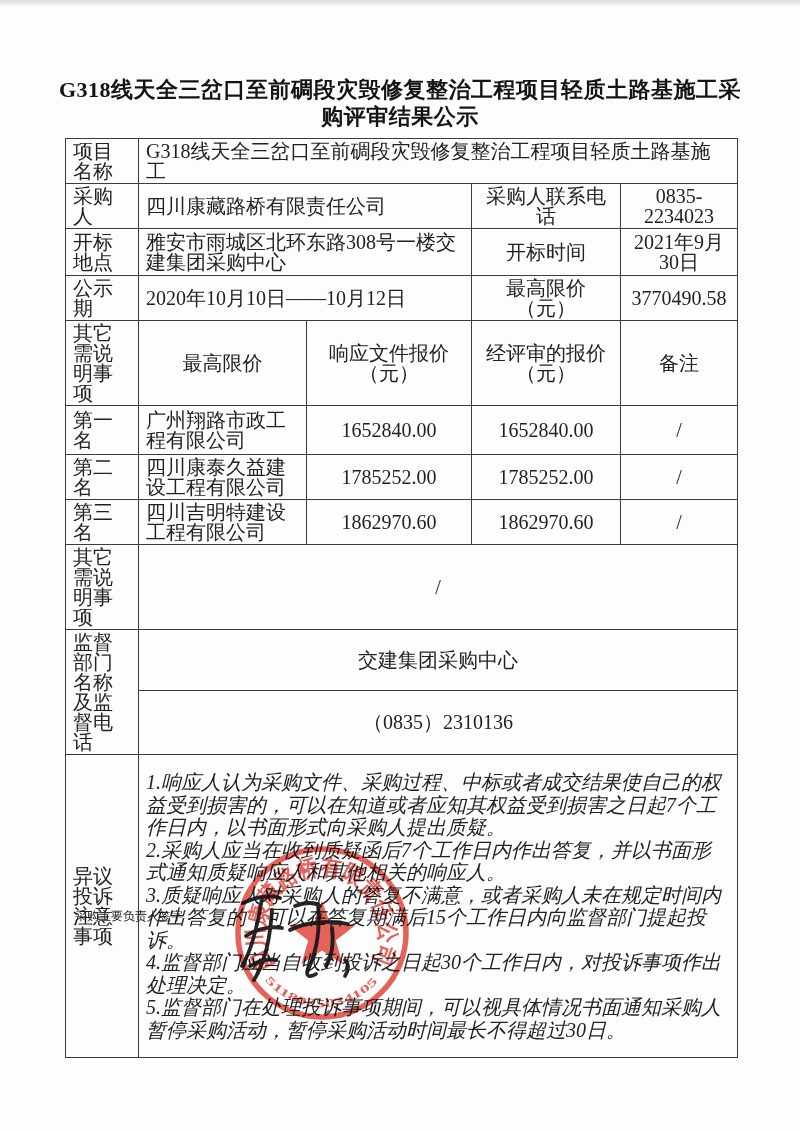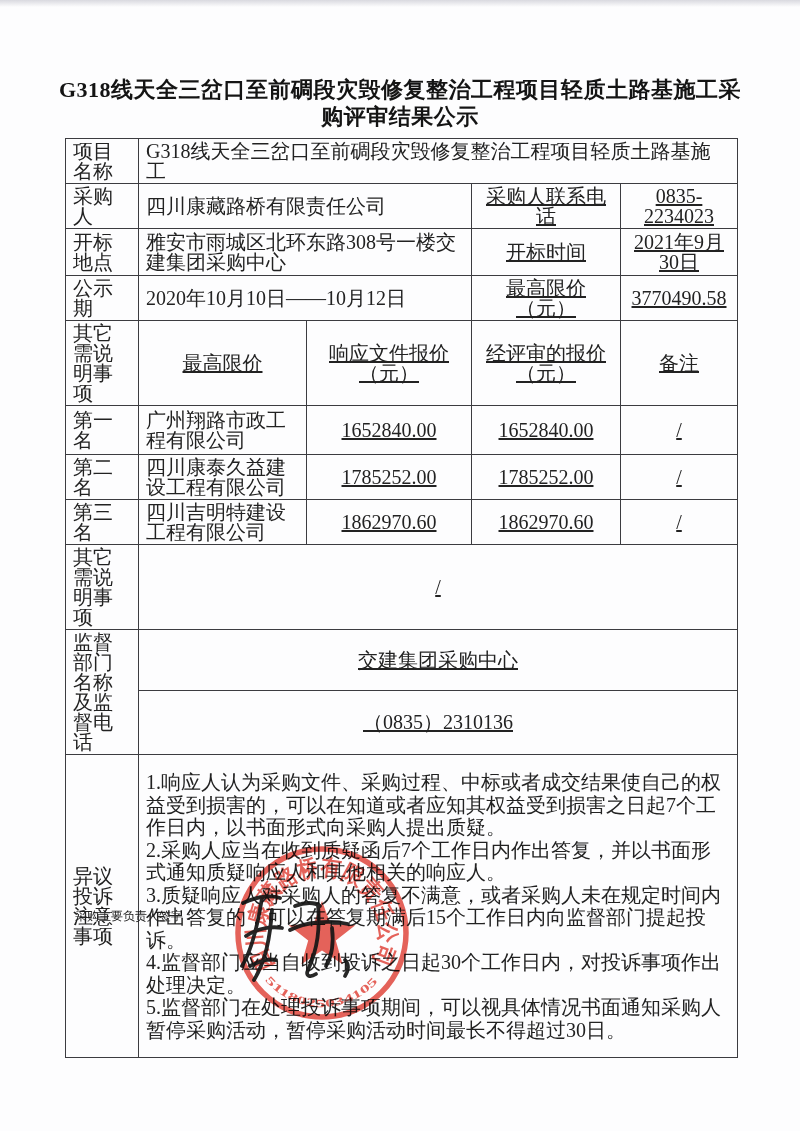--- a/index.html
+++ b/index.html
@@ -20,33 +20,33 @@
   }
   table.announcement {
     border-collapse:collapse; table-layout:fixed;
     margin:7px 0 0 65px; width:672px;
     font-size:20px; color:#222;
   }
   table.announcement td {
     border:1.6px solid #3c3c40; padding:2px 7px; line-height:20px;
     vertical-align:middle; overflow:hidden;
   }
-  td.c { text-align:center;text-decoration:underline; }
+  td.c { text-align:center; }
   tr.h39  td { height:39px; }
   tr.h43  td { height:34px; }
   tr.h47  td { height:47px; }
   tr.h38  td { height:38px; }
   tr.h49  td { height:49px; }
   tr.h44  td { height:44px; }
   tr.h45  td { height:45px; }
   tr.h37  td { height:37px; }
   tr.h40  td { height:40px; }
   tr.notes-row td { height:303px; }
   td.notes-cell { vertical-align:middle; padding:10px 12px; }
-  td.notes-cell p { margin:0; line-height:22.5px; text-align:left; }
+  td.notes-cell p { margin:0; line-height:22.5px; text-align:left;font-style:italic; }
   .sig-label {
     position:absolute; left:75px; top:908px;
     font-size:12px; color:#1a1a1a;
   }
   .stamp-wrap {
     position:absolute; left:222px; top:833px; width:200px; height:200px;
     mix-blend-mode:multiply; pointer-events:none;
   }
   .sig-wrap {
     position:absolute; left:235px; top:888px; width:130px; height:110px;

